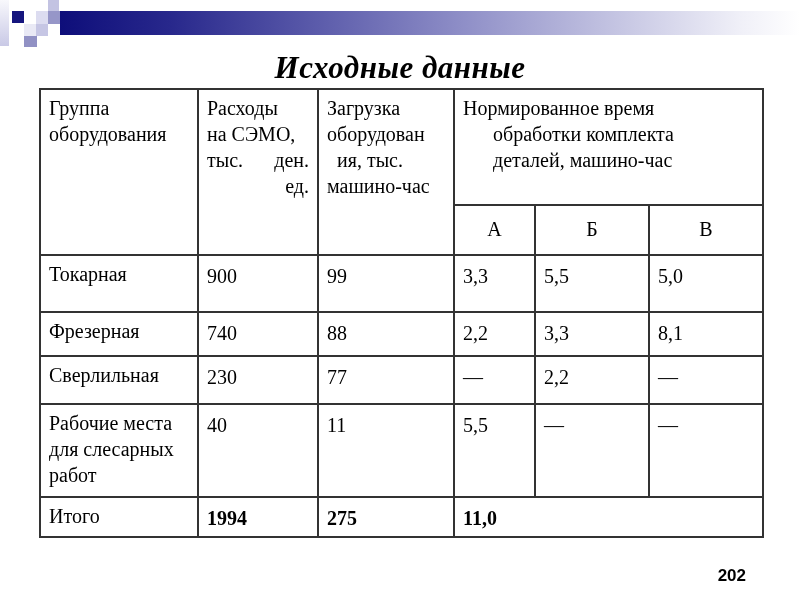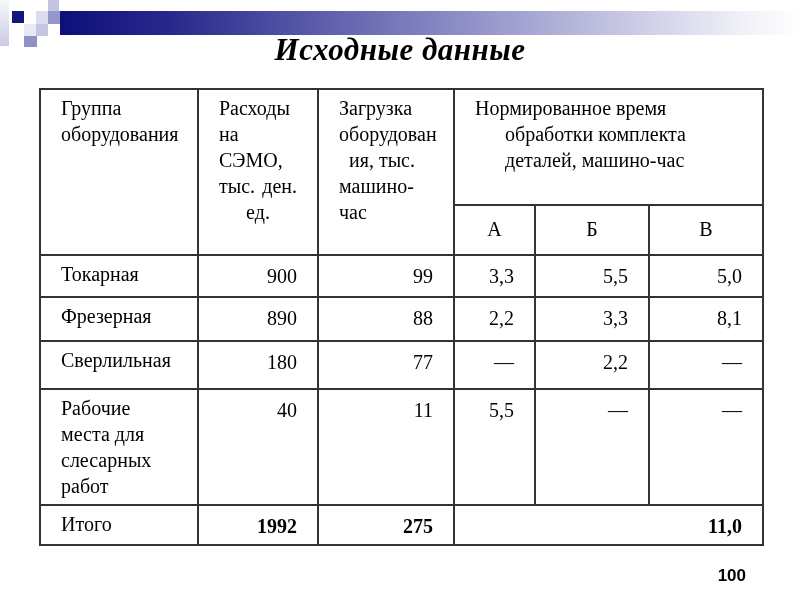--- a/index.html
+++ b/index.html
@@ -17,39 +17,39 @@
   .sq-b{left:36px;top:11px;width:12px;height:13px;background:#dcdcf0;}
   .sq-c{left:48px;top:11px;width:12px;height:13px;background:#9696c8;}
   .sq-d{left:24px;top:24px;width:12px;height:12px;background:#e9e9f5;}
   .sq-e{left:36px;top:24px;width:12px;height:12px;background:#c6c6e4;}
   .sq-f{left:24px;top:36px;width:13px;height:11px;background:#9191c4;}
   .bar{left:60px;top:11px;width:740px;height:24px;
        background:linear-gradient(to right,#0e0e7a 0%,#28288c 15%,#5c5cab 35%,
                   #9090c8 55%,#c4c4e2 75%,#f0f0f8 92%,#ffffff 100%);}
   
   .title{
-    position:absolute;top:32px;left:0;width:100%;text-align:center;
+    position:absolute;top:50px;left:0;width:100%;text-align:center;
     font-size:31px;font-weight:bold;font-style:italic;letter-spacing:0.5px;
   }
   
   table{
     position:absolute;left:39px;top:88px;width:723px;
     border-collapse:collapse;table-layout:fixed;
   }
   td{
     border:2px solid #333;vertical-align:top;
-    font-size:20px;line-height:26px;padding:5px 20px;
+    font-size:20px;line-height:26px;padding:5px 8px;
   }
   tr.h1{height:116px;} tr.h2{height:50px;}
-  tr.r1{height:42px;}  tr.r2{height:44px;} tr.r3{height:48px;}
+  tr.r1{height:57px;}  tr.r2{height:44px;} tr.r3{height:48px;}
   tr.r4{height:93px;}  tr.rt{height:36px;}
-  .num{text-align:right;padding-top:7px;}
+  .num{text-align:left;padding-top:7px;}
   .sub{text-align:center;padding-top:10px;}
   .jline{display:flex;justify-content:space-between;}
-  .cline{text-align:center;}
+  .cline{text-align:right;}
   .iline{padding-left:10px;}
   .hang{width:240px;padding-left:30px;text-indent:-30px;}
   .bold{font-weight:bold;}
   
   .pagenum{
     position:absolute;top:566px;right:54px;
     font-family:"Liberation Sans", sans-serif;font-size:17px;font-weight:bold;
   }
 </style>
 </head>
@@ -112,49 +112,49 @@
       <td>Токарная</td>
       <td class="num">900</td>
       <td class="num">99</td>
       <td class="num">3,3</td>
       <td class="num">5,5</td>
       <td class="num">5,0</td>
     </tr>
 
     <tr class="r2">
       <td>Фрезерная</td>
-      <td class="num">890</td>
+      <td class="num">740</td>
       <td class="num">88</td>
       <td class="num">2,2</td>
       <td class="num">3,3</td>
       <td class="num">8,1</td>
     </tr>
 
     <tr class="r3">
       <td>Сверлильная</td>
-      <td class="num">180</td>
+      <td class="num">230</td>
       <td class="num">77</td>
       <td class="num">—</td>
       <td class="num">2,2</td>
       <td class="num">—</td>
     </tr>
 
     <tr class="r4">
       <td>Рабочие места для слесарных работ</td>
       <td class="num">40</td>
       <td class="num">11</td>
       <td class="num">5,5</td>
       <td class="num">—</td>
       <td class="num">—</td>
     </tr>
 
     <tr class="rt">
       <td>Итого</td>
-      <td class="num bold">1992</td>
+      <td class="num bold">1994</td>
       <td class="num bold">275</td>
       <td class="num bold" colspan="3">11,0</td>
     </tr>
   </tbody>
     </table>
 
-  <div class="pagenum">100</div>
+  <div class="pagenum">202</div>
 
 </div>
 
 </body></html>

